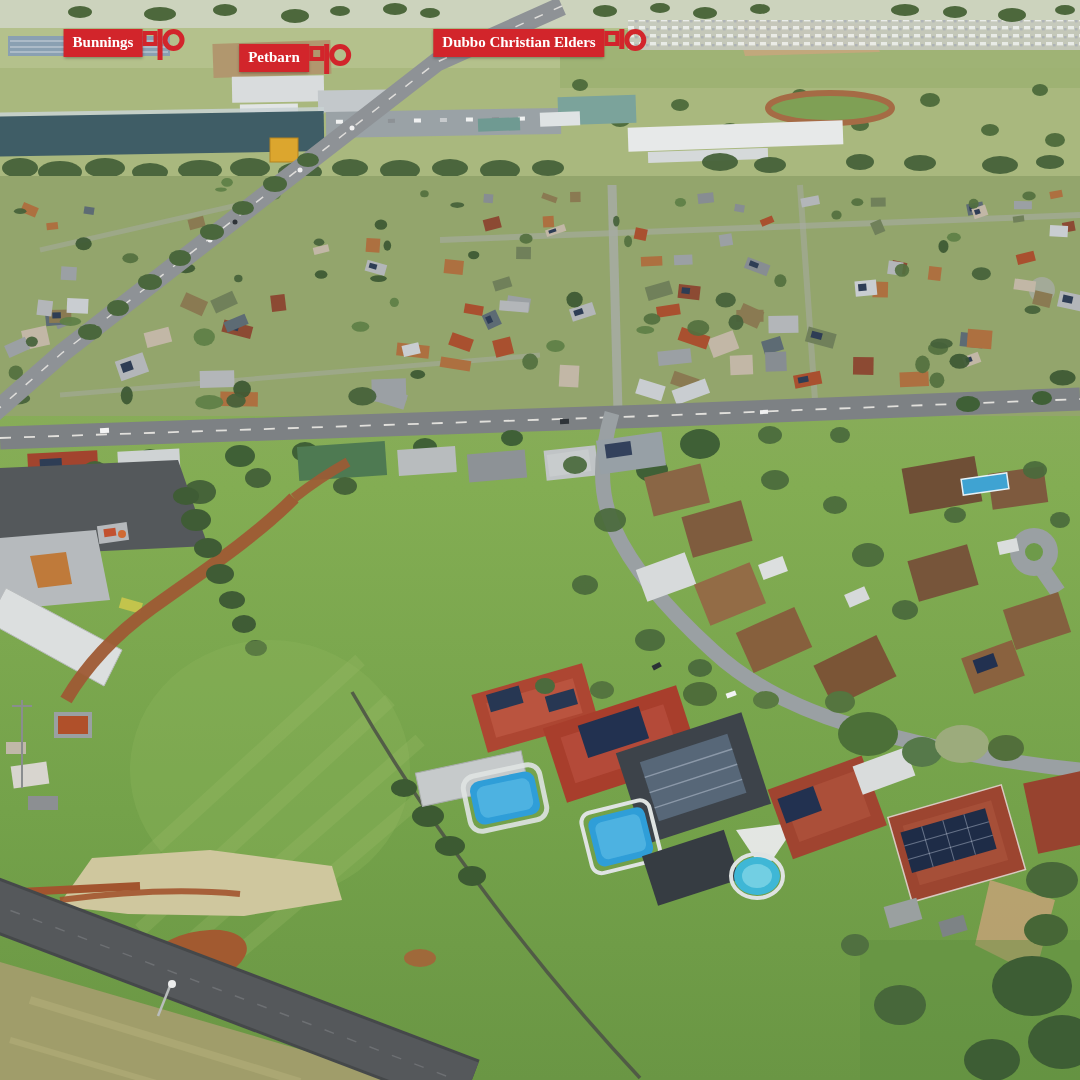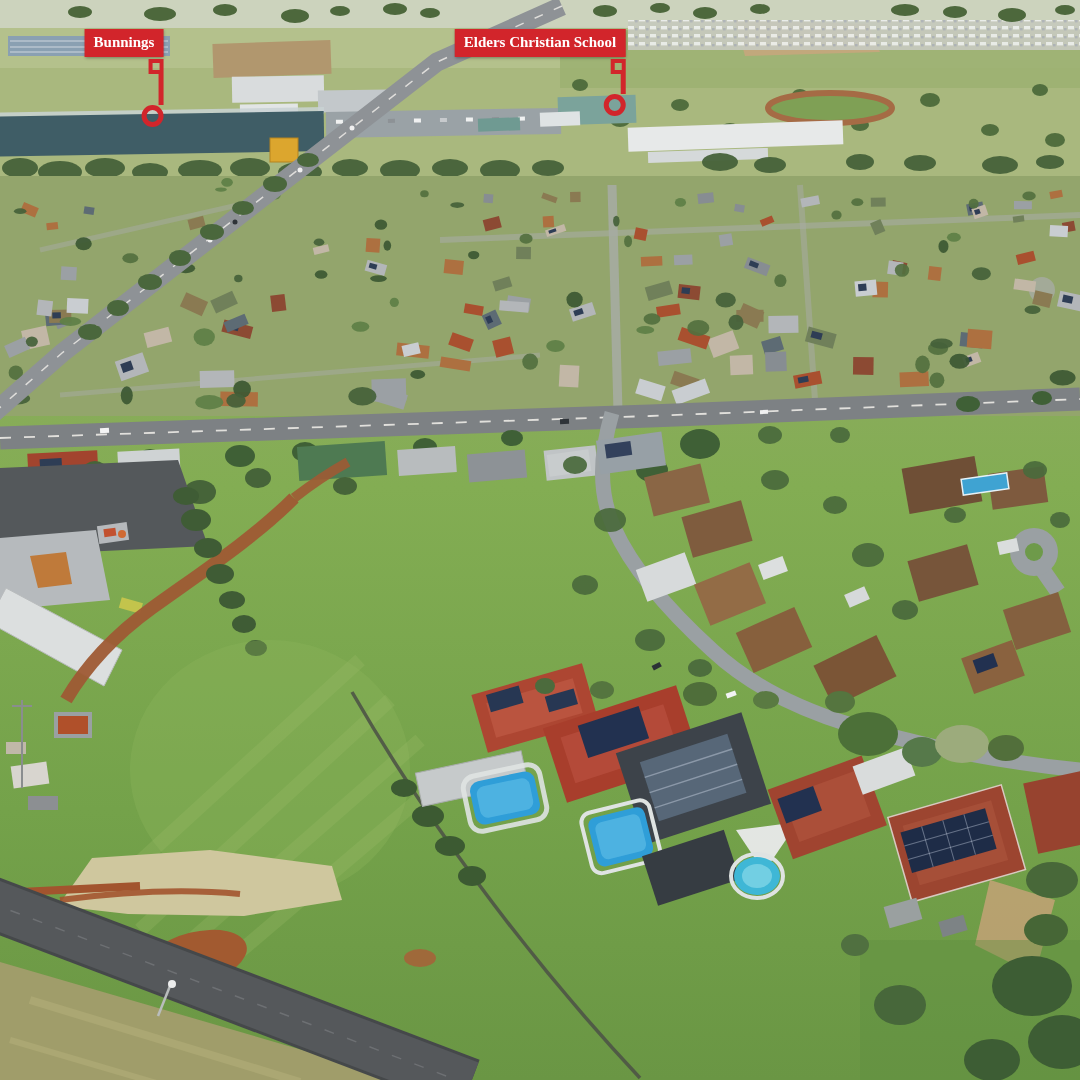--- a/index.html
+++ b/index.html
@@ -1,20 +1,20 @@
 <!DOCTYPE html>
 <html style="--marker-red: #d2252b; --pin-red: #e73a30; --label-text: #ffffff;"><head>
 <meta charset="utf-8">
 <style>
   html,body{margin:0;padding:0;background:#222;}
   .stage{position:relative;width:1080px;height:1080px;overflow:hidden;
          font-family:"Liberation Sans",sans-serif;}
   .scene{position:absolute;inset:0;display:block;}
   
-  .marker{position:absolute;display:flex;flex-direction:column;align-items:flex-end;
+  .marker{position:absolute;display:flex;flex-direction:row;align-items:flex-start;
           transform:translateX(-50%);z-index:5;}
   .label-box{background:var(--marker-red,#d2252b);color:var(--label-text,#fff);
              font-family:"Liberation Serif",serif;font-weight:700;font-size:15px;
              line-height:1.15;padding:5px 9px 6px;white-space:nowrap;
              box-shadow:0 1px 3px rgba(0,0,0,.35);}
   .connector-square{width:7px;height:7px;border:4.5px solid var(--marker-red,#d2252b);
              margin-top:2px;background:transparent;}
   .stem{width:5px;background:var(--marker-red,#d2252b);}
   .ring{width:12px;height:12px;border:5px solid var(--marker-red,#d2252b);
         border-radius:50%;background:transparent;}
@@ -568,22 +568,28 @@
     </g>
   </svg>
 
   <div class="marker" style="left:124px;top:29px;">
     <div class="label-box">Bunnings</div>
     <div class="connector-square"></div>
     <div class="stem" style="height:31px;"></div>
     <div class="ring"></div>
   </div>
 
+  <div class="marker" style="left:295px;top:44px;">
+    <div class="label-box">Petbarn</div>
+    <div class="connector-square"></div>
+    <div class="stem" style="height:30px;"></div>
+    <div class="ring"></div>
+  </div>
 
   <div class="marker" style="left:540px;top:29px;">
-    <div class="label-box">Elders Christian School</div>
+    <div class="label-box">Dubbo Christian Elders</div>
     <div class="connector-square"></div>
     <div class="stem" style="height:20px;"></div>
     <div class="ring"></div>
   </div>
 
 
 </div>
 
 </body></html>

